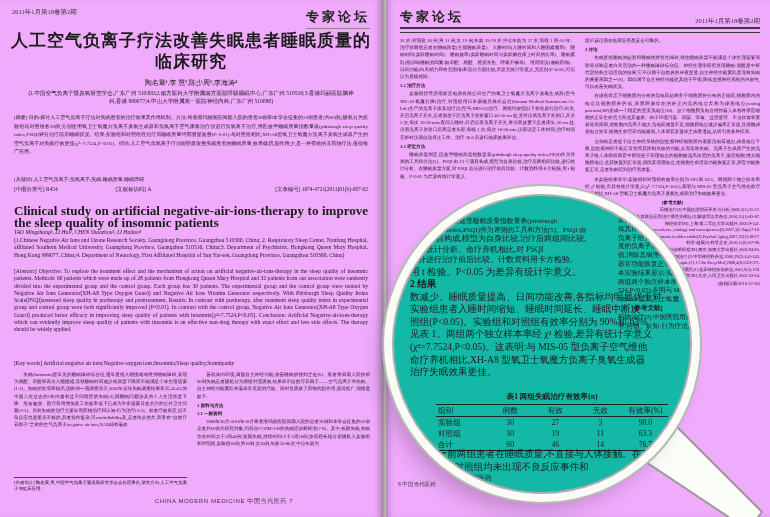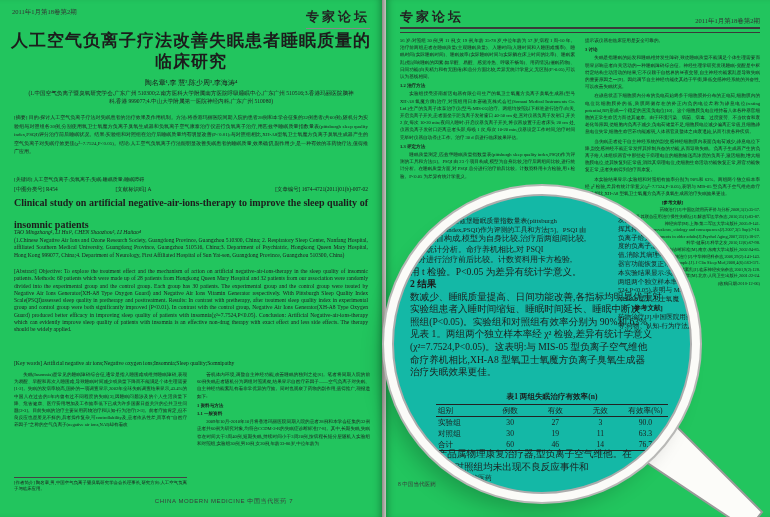--- a/index.html
+++ b/index.html
@@ -1,18 +1,18 @@
 <!DOCTYPE html>
 <html><head>
 <meta charset="utf-8">
 <style>
   html,body{margin:0;padding:0;background:#d9d7d2;}
   #stage{position:relative;width:770px;height:517px;overflow:hidden;
          background:#d9d7d2;font-family:"Liberation Serif",serif;color:#1c1c1c;}
-  .page{position:absolute;top:0;height:517px;background:#22c55e;}
+  .page{position:absolute;top:0;height:517px;background:#f0abfc;}
   #page-left{left:0;width:382px;box-shadow:inset -6px 0 8px -6px rgba(0,0,0,.45);}
   #page-right{left:386px;width:384px;box-shadow:inset 6px 0 8px -6px rgba(0,0,0,.45);}
   .gutter{position:absolute;left:382px;top:0;width:4px;height:517px;
           background:linear-gradient(90deg,#8f8d88,#c4c2bd);}
   
   .t{position:absolute;}
   .small-meta{font-size:6.5px;color:#333;}
   .col-name{font-family:"Liberation Sans",sans-serif;font-size:13px;font-weight:bold;
             letter-spacing:3px;color:#222;}
   .underlined{border-bottom:1px solid #888;padding-bottom:2px;}
@@ -21,21 +21,21 @@
   .title-cn{left:0;right:0;top:30px;text-align:center;font-size:17px;font-weight:bold;
             line-height:21px;letter-spacing:1px;}
   .authors-cn{left:0;right:0;top:78px;text-align:center;font-size:7px;}
   .affil-cn{left:26px;right:26px;top:89px;text-align:center;font-size:5.6px;line-height:8px;color:#222;}
   .abstract-cn{left:14px;right:14px;top:114px;font-size:5px;line-height:8.6px;
                text-align:justify;color:#222;}
   .kw-cn{left:14px;right:14px;top:176px;font-size:5px;}
   .meta-row{left:14px;right:14px;top:186px;display:flex;font-size:5.4px;}
   .meta-row span:nth-child(2){margin-left:58px;}
   .meta-row span:nth-child(3){margin-left:auto;}
-  .en-title{left:14px;right:14px;top:192px;font-size:10px;font-weight:bold;line-height:22px;
+  .en-title{left:14px;right:14px;top:205px;font-size:13px;font-weight:bold;line-height:12px;
             text-align:justify;}
   .en-authors{left:14px;right:14px;top:229px;font-size:5.6px;font-style:italic;}
   .en-affil{left:14px;right:14px;top:237px;font-size:5.6px;line-height:7.4px;text-align:justify;color:#222;}
   .en-abstract{left:14px;right:14px;top:268px;font-size:5.6px;line-height:7.3px;text-align:justify;color:#222;}
   .en-kw{left:14px;right:14px;top:360px;font-size:5.6px;}
   .cols{position:absolute;display:flex;gap:10px;overflow:hidden;}
   .cols-lp{left:14px;right:12px;top:371px;height:124px;}
   .col{flex:1;font-size:4.6px;line-height:7.2px;text-align:justify;overflow:hidden;}
   .col p{margin:0 0 2px 0;text-indent:2em;}
   .col p.noindent{text-indent:0;}
@@ -246,21 +246,21 @@
       <div class="lt-row lt-last">
         <span>合计</span>
           <span>60</span>
         <span>46</span>
           <span>14</span>
         <span>76.7</span>
       </div>
     </div>
 
     <div class="lens-post">
-      <div class="l-lg" style="padding-left:26px;">本产品属物理康复治疗器,型负离子空气维他。在</div>
+      <div class="l-lg" style="padding-left:26px;">治疗前两组患者在睡眠质量,不直接与人体接触。在</div>
       <div class="l-lg" style="padding-left:14px;">实验组和对照组均未出现不良反应事件和</div>
       <div class="l-sm" style="padding-left:44px;">8  中国当代医药</div>
     </div>
 
     <div class="lens-frag">
       <div>发面负电荷减少,静息电位下降,</div>
       <div>挥其抑制兴奋的功能,从而导</div>
       <div>负离子给人体组织器官中那</div>
       <div>度的负离子,激活细胞,增大</div>
       <div>值,消除其病理电位,使细胞</div>

